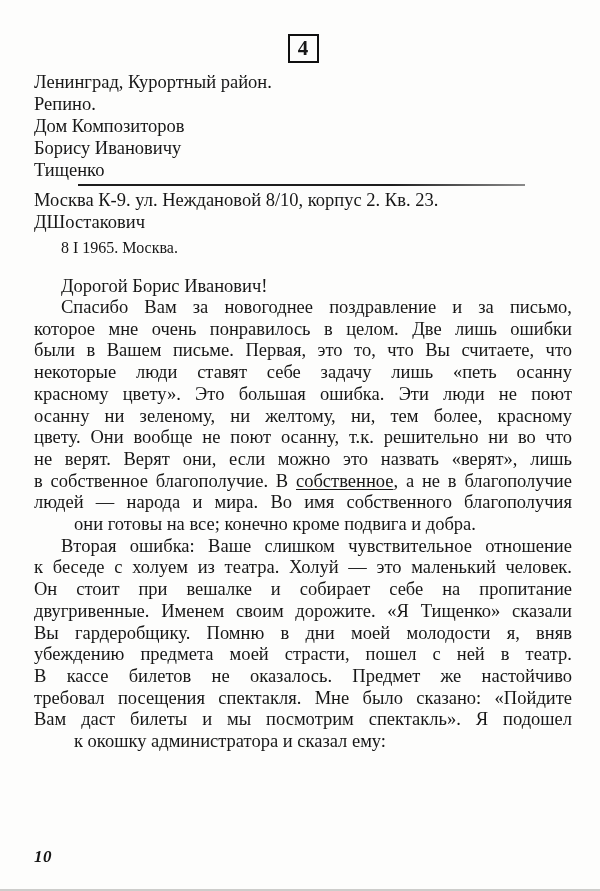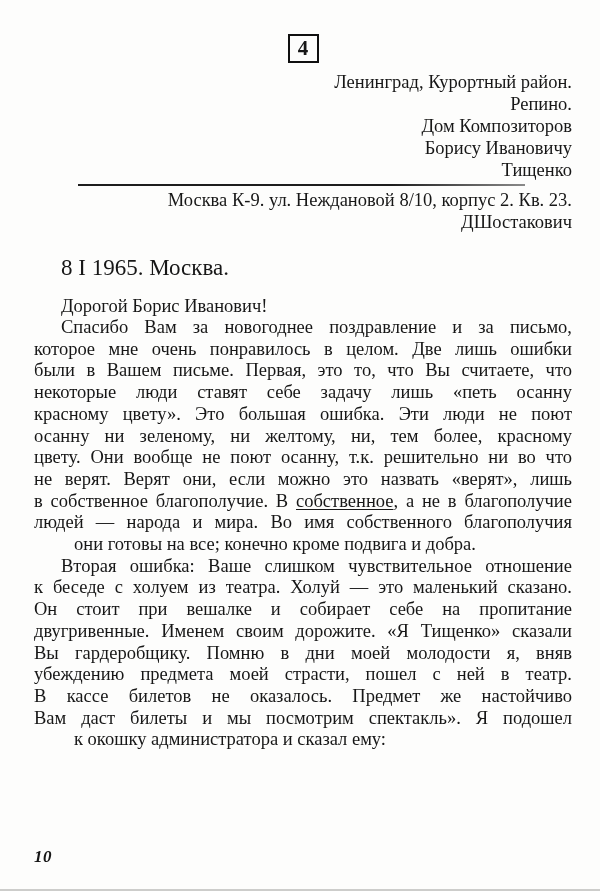--- a/index.html
+++ b/index.html
@@ -23,34 +23,34 @@
   .chapter-box {
     box-sizing: border-box;
     width: 31px; height: 29px;
     border: 2px solid #101010;
     margin: 0 auto 8px auto;
     text-align: center;
     font-size: 21px; font-weight: bold;
     line-height: 25px;
   }
   .addr-line, .sender-line {
-    text-align: right;
+    text-align: left;
     font-size: 18.5px;
     line-height: 22px;
     white-space: nowrap;
   }
   .rule {
     height: 2px;
     margin: 3px 47px 3px 44px;
     background: linear-gradient(to right, #1d1d1d 0%, #1d1d1d 70%, #8a8a8a 100%);
   }
   .dateline {
-    margin-top: 24px;
+    margin-top: 4px;
     text-indent: 27px;
-    font-size: 23px; line-height: 22px;
+    font-size: 16px; line-height: 22px;
   }
   .salutation {
     margin-top: 16px;
     text-indent: 27px;
     font-size: 18.5px; line-height: 22px;
   }
   .para { font-size: 18.5px; }
   .line {
     line-height: 21.7px;
     text-align: justify;
@@ -107,26 +107,27 @@
     <div class="line">осанну ни зеленому, ни желтому, ни, тем более, красному</div>
     <div class="line">цвету. Они вообще не поют осанну, т.к. решительно ни во что</div>
     <div class="line">не верят. Верят они, если можно это назвать «верят», лишь</div>
     <div class="line"><span>в собственное благополучие. В </span><span class="u-word">собственное</span><span>, а не в благополучие</span></div>
     <div class="line">людей — народа и мира. Во имя собственного благополучия</div>
     <div class="line last">они готовы на все; конечно кроме подвига и добра.</div>
   </div>
 
   <div class="para">
     <div class="line first">Вторая ошибка: Ваше слишком чувствительное отношение</div>
-    <div class="line">к беседе с холуем из театра. Холуй — это маленький сказано.</div>
+    <div class="line">к беседе с холуем из театра. Холуй — это маленький человек.</div>
     <div class="line">Он стоит при вешалке и собирает себе на пропитание</div>
     <div class="line">двугривенные. Именем своим дорожите. «Я Тищенко» сказали</div>
     <div class="line">Вы гардеробщику. Помню в дни моей молодости я, вняв</div>
     <div class="line">убеждению предмета моей страсти, пошел с ней в театр.</div>
     <div class="line">В кассе билетов не оказалось. Предмет же настойчиво</div>
+    <div class="line">требовал посещения спектакля. Мне было сказано: «Пойдите</div>
     <div class="line">Вам даст билеты и мы посмотрим спектакль». Я подошел</div>
     <div class="line last">к окошку администратора и сказал ему:</div>
   </div>
 
 
   <div class="footer-num">10</div>
 
 </div>
 
 </body></html>

